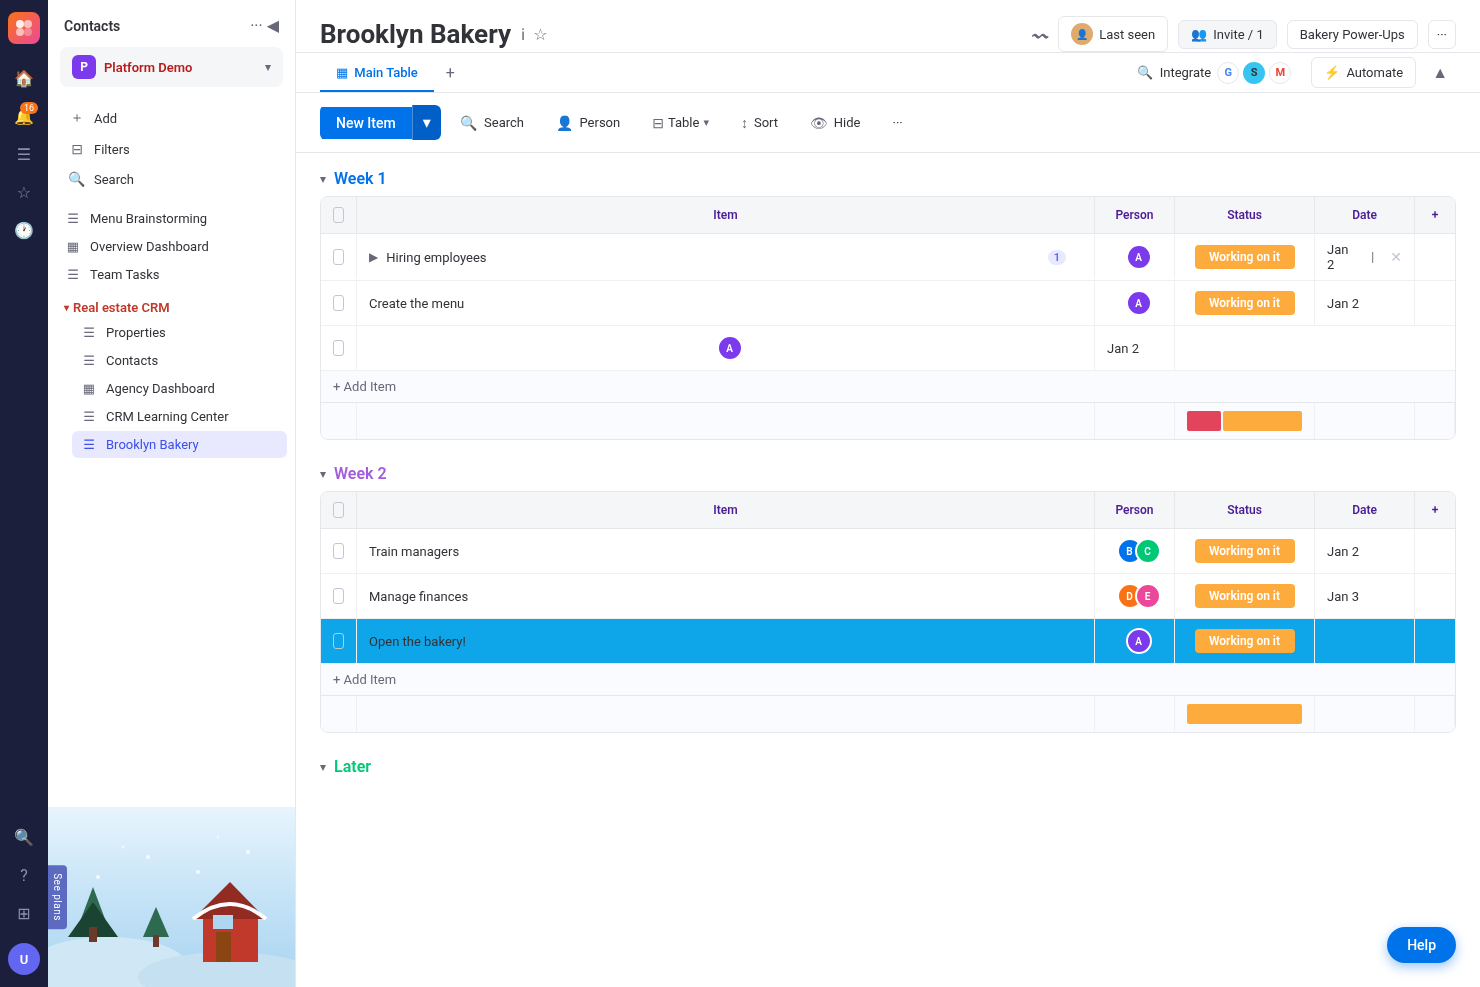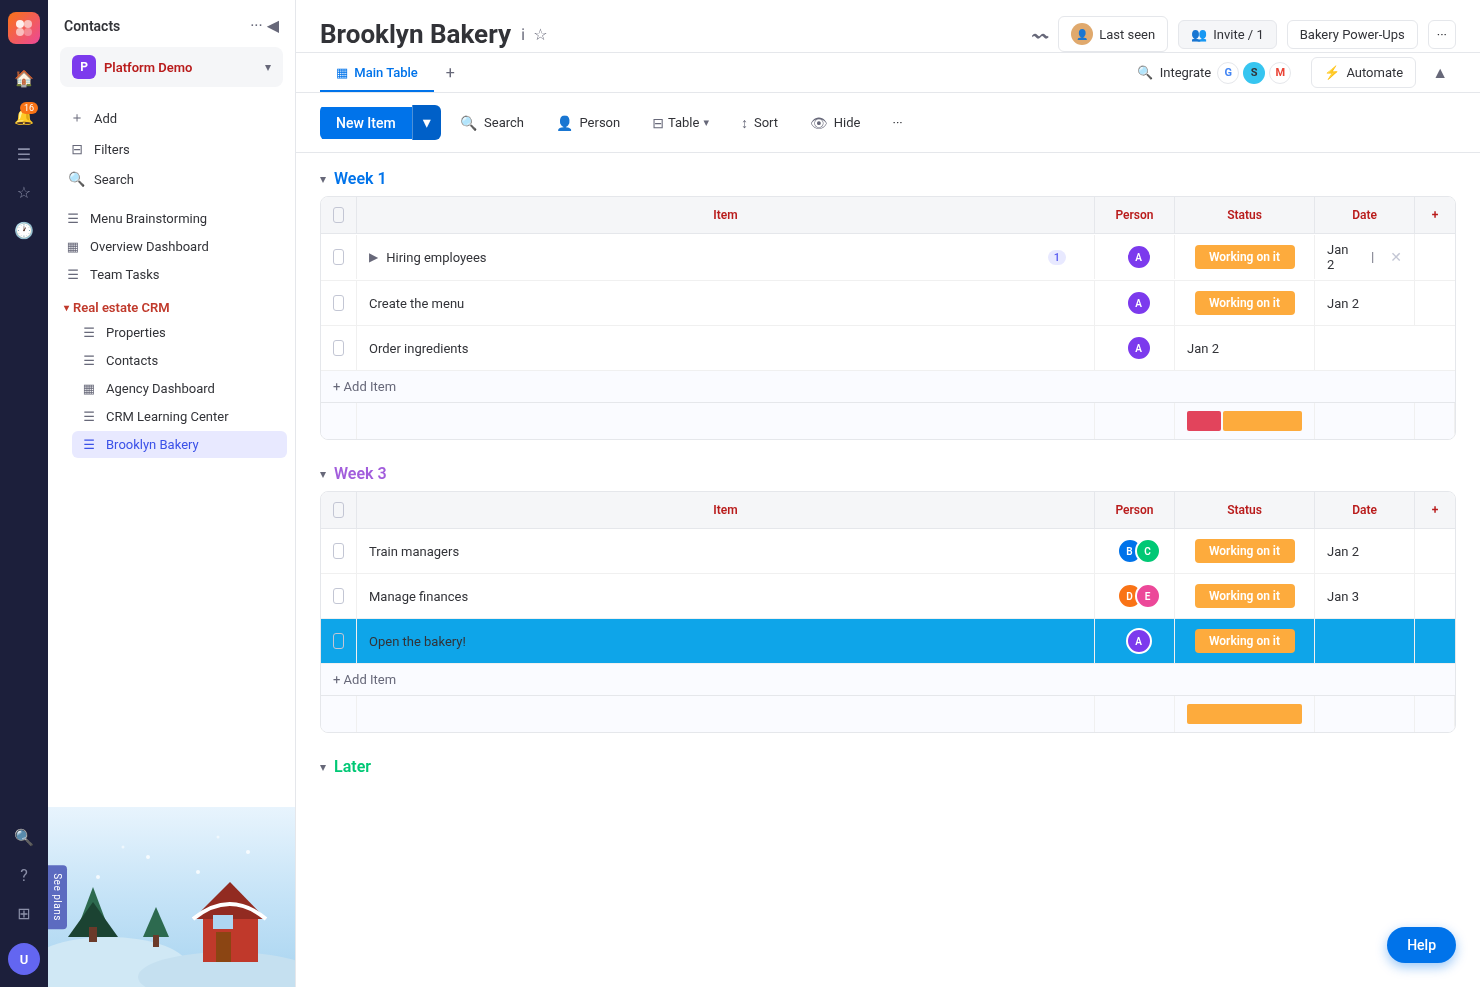--- a/index.html
+++ b/index.html
@@ -250,21 +250,21 @@
       overflow: hidden;
     }
     .table-header-row {
       display: grid;
       grid-template-columns: 36px 1fr 80px 140px 100px 40px;
       background: #f5f6f8;
       border-bottom: 1px solid #e5e7eb;
     }
     .th {
       padding: 10px 12px;
-      font-size: 12px; font-weight: 600; color: #b91c1c;
+      font-size: 12px; font-weight: 600; color: #4c1d95;
       border-right: 1px solid #e5e7eb;
       display: flex; align-items: center; justify-content: center;
     }
     .th:last-child { border-right: none; }
     .th.item-col { justify-content: center; }
     .th.add-col { justify-content: center; cursor: pointer; }
 
     .table-row {
       display: grid;
       grid-template-columns: 36px 1fr 80px 140px 100px 40px;
@@ -646,24 +646,20 @@
           <div class="td date-cell">
             <span class="date-value">Jan 2</span>
           </div>
           <div class="td"></div>
         </div>
 
         <div class="table-row">
           <div class="td checkbox-cell">
               <div class="cb"></div>
             </div>
-          <div class="td item-cell">
-            <span class="item-name">Order ingredients</span>
-            <span class="item-add-icon">+</span>
-          </div>
           <div class="td person-cell">
             <div class="avatar-stack">
               <div class="avatar-img av1">A</div>
             </div>
           </div>
           <div class="td date-cell">
             <span class="date-value">Jan 2</span>
           </div>
           <div class="td"></div>
         </div>
@@ -682,21 +678,21 @@
           </div>
           <div class="summary-cell"></div>
           <div class="summary-cell"></div>
         </div>
       </div>
     </div>
 
     <div class="group-section">
       <div class="group-header">
         <span class="group-collapse">▾</span>
-        <span class="group-title week2">Week 3</span>
+        <span class="group-title week2">Week 2</span>
       </div>
       <div class="table-container">
         <div class="table-header-row">
           <div class="th checkbox-cell">
               <div class="cb"></div>
             </div>
           <div class="th item-col">Item</div>
           <div class="th">Person</div>
           <div class="th">Status</div>
           <div class="th">Date</div>

